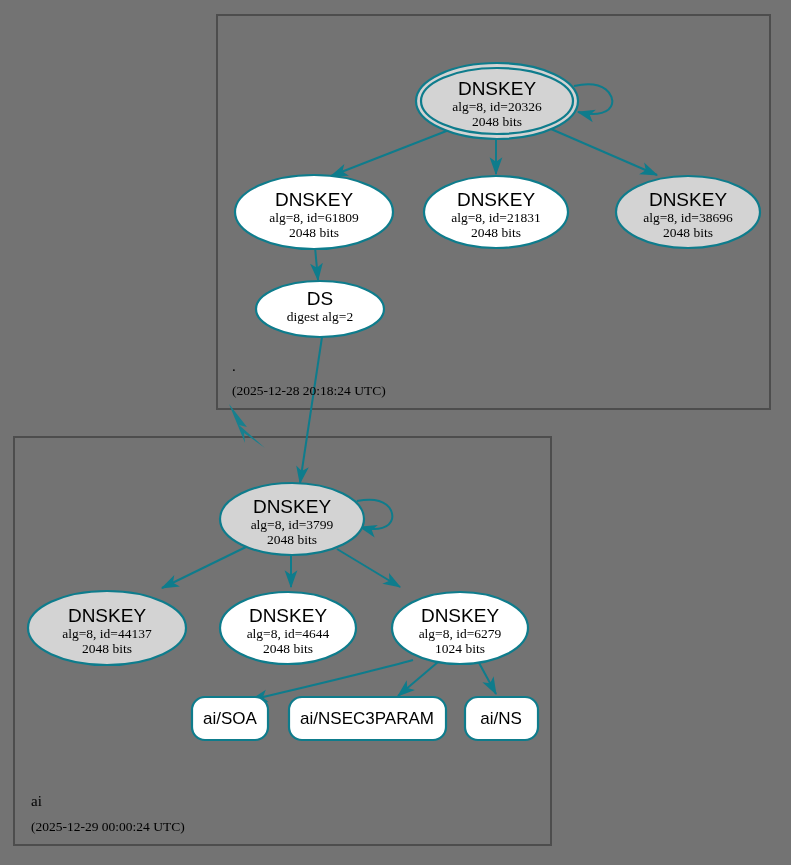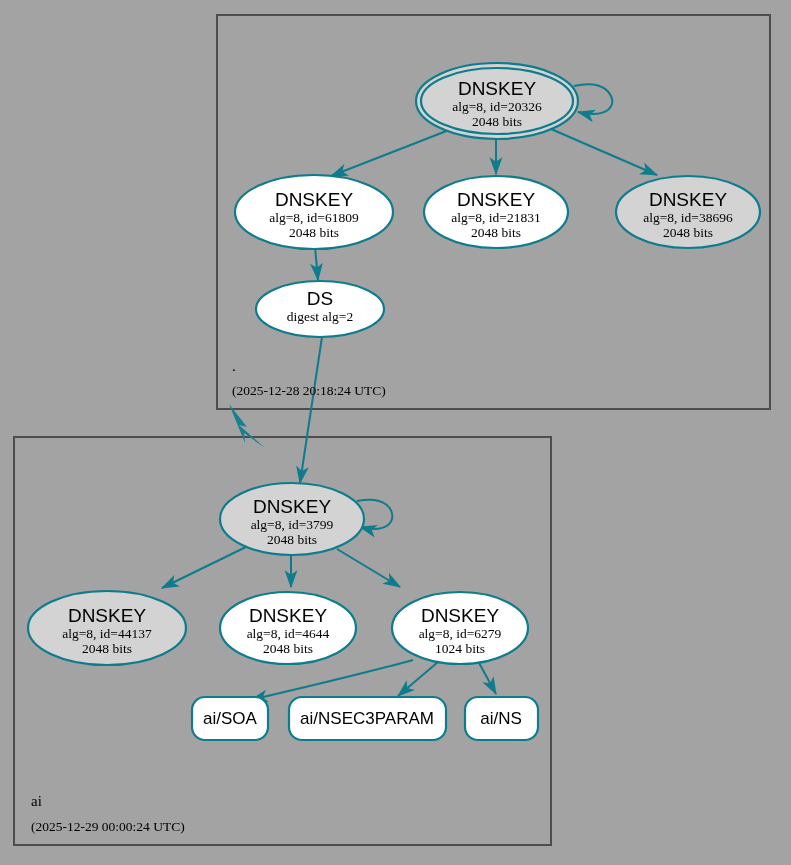--- a/index.html
+++ b/index.html
@@ -4,21 +4,21 @@
 <style>
   html, body {
     margin: 0;
     padding: 0;
     background: #ffffff;
   }
   #canvas {
     position: relative;
     width: 791px;
     height: 865px;
-    background: #a3a3a3;
+    background: #737373;
     font-family: "Liberation Serif", "DejaVu Serif", serif;
     overflow: hidden;
   }
   svg.layer {
     position: absolute;
     left: 0;
     top: 0;
     width: 791px;
     height: 865px;
   }

